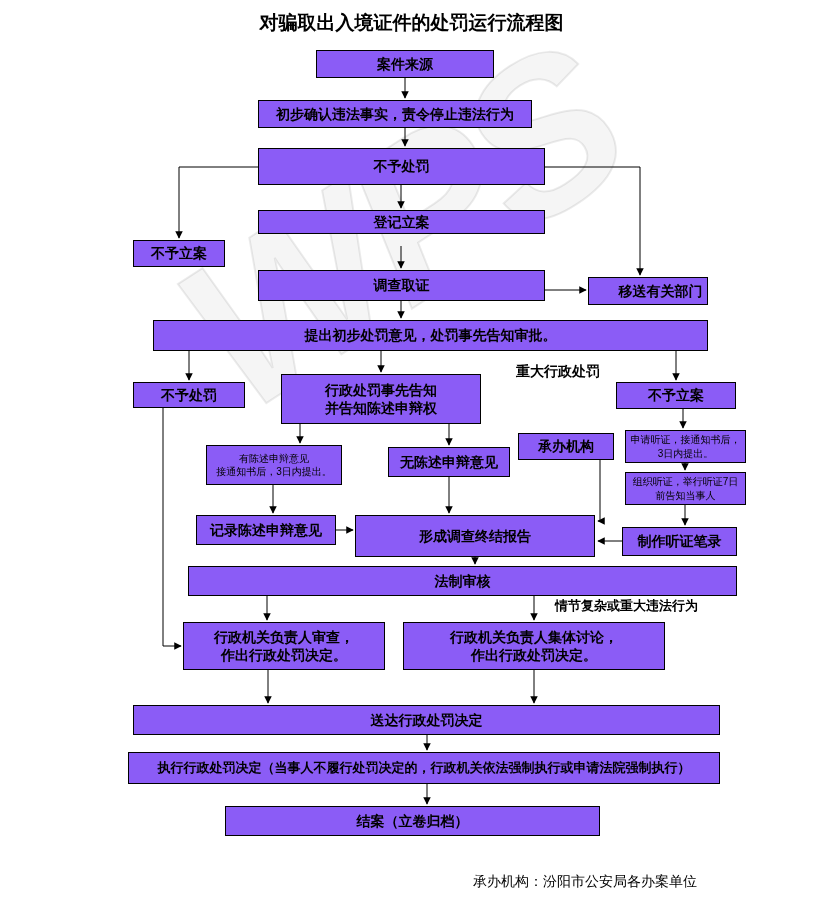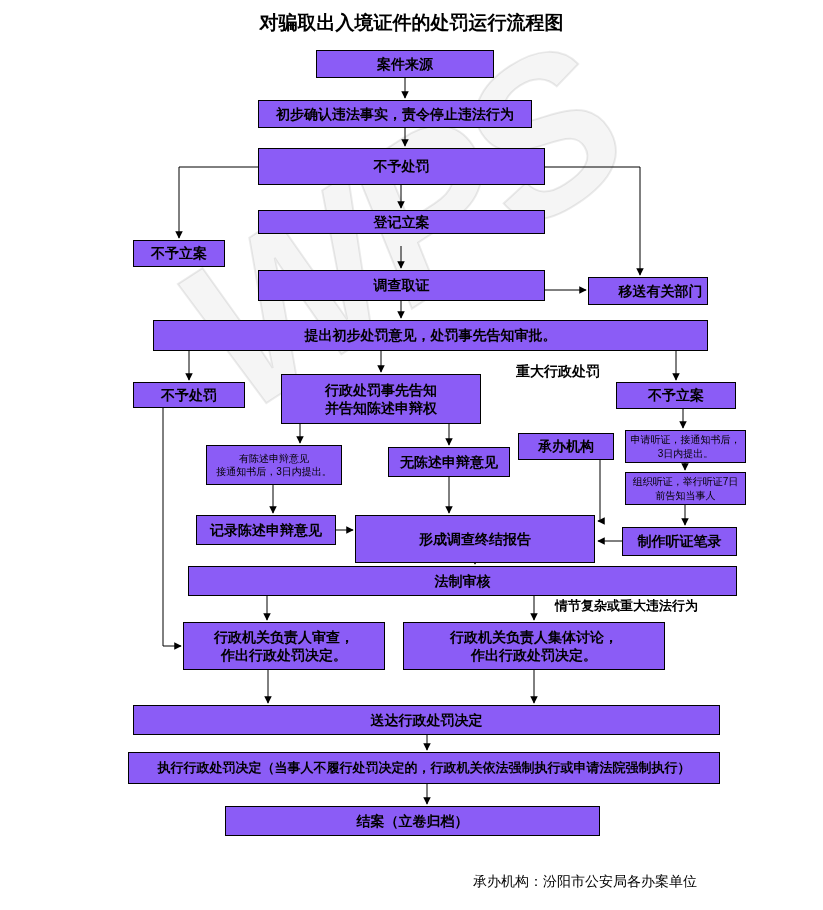--- a/index.html
+++ b/index.html
@@ -50,21 +50,21 @@
   #n-initial-opinion{left:153px;top:320px;width:555px;height:31px;}
   #n-no-penalty{left:133px;top:382px;width:112px;height:26px;}
   #n-prior-notice{left:281px;top:374px;width:200px;height:50px;}
   #n-hearing-right{left:616px;top:382px;width:120px;height:27px;}
   #n-has-statement{left:206px;top:445px;width:136px;height:40px;}
   #n-no-statement{left:388px;top:447px;width:122px;height:30px;}
   #n-no-hearing{left:518px;top:433px;width:96px;height:27px;}
   #n-request-hearing{left:625px;top:430px;width:121px;height:33px;}
   #n-organize-hearing{left:625px;top:472px;width:121px;height:33px;}
   #n-record-statement{left:196px;top:515px;width:140px;height:30px;}
-  #n-final-report{left:355px;top:515px;width:240px;height:48px;}
+  #n-final-report{left:355px;top:515px;width:240px;height:42px;}
   #n-hearing-transcript{left:622px;top:527px;width:115px;height:29px;}
   #n-legal-review{left:188px;top:566px;width:549px;height:30px;}
   #n-leader-review{left:183px;top:622px;width:202px;height:48px;}
   #n-collective{left:403px;top:622px;width:262px;height:48px;}
   #n-deliver{left:133px;top:705px;width:587px;height:30px;}
   #n-execute{left:128px;top:752px;width:592px;height:32px;font-size:13px;}
   #n-close-case{left:225px;top:806px;width:375px;height:30px;}
   #lbl-major{left:516px;top:363px;font-size:14px;}
   #lbl-complex{left:555px;top:597px;}
 </style>

